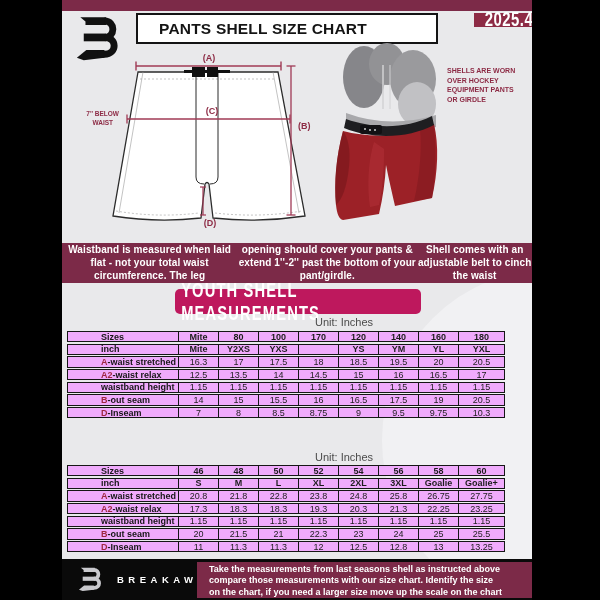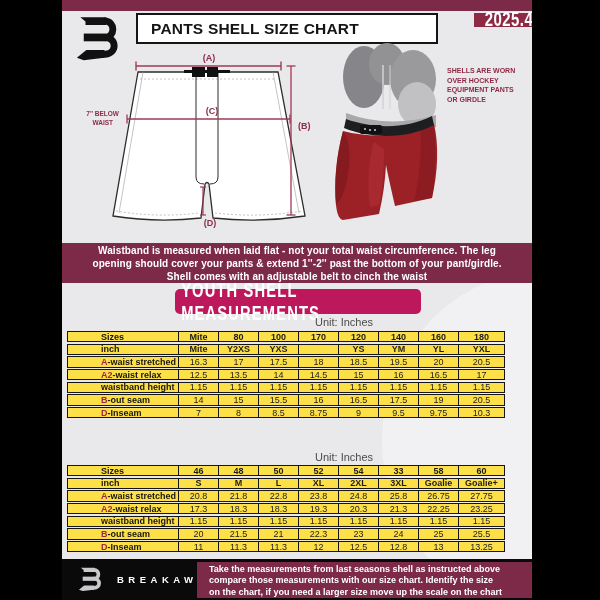--- a/index.html
+++ b/index.html
@@ -5,44 +5,44 @@
   html,body{margin:0;padding:0;width:600px;height:600px;overflow:hidden;background:#000;}
   *{box-sizing:border-box;font-family:"Liberation Sans",sans-serif;}
   .page{position:absolute;left:62px;top:0;width:470px;height:600px;background:#e9e9eb;overflow:hidden;}
   .watermark{position:absolute;left:320px;top:268px;width:345px;height:345px;border-radius:50%;background:#f1f1f3;z-index:0;}
   .layer{position:absolute;z-index:1;}
 
   
   .accent-bar{left:0;top:0;width:470px;height:11px;background:#7c2a48;}
   .logo-top{left:12px;top:12px;}
   .title-box{left:74px;top:13px;width:302px;height:31px;background:#fff;border:2px solid #141414;
-             display:flex;align-items:center;padding-left:13px;}
+             display:flex;align-items:center;padding-left:21px;}
   .title-box span{font-size:15.5px;font-weight:bold;color:#141414;letter-spacing:.2px;}
   .date-box{left:376px;top:13px;width:93px;height:14px;background:#8d2b45;display:flex;align-items:center;justify-content:center;margin-left:36px;}
   .date-box span{color:#fff;font-size:17px;font-weight:bold;display:inline-block;transform:scale(.88,1.18);letter-spacing:.5px;}
 
   
   .pants-svg{left:2px;top:50px;}
   .shell-svg{left:272px;top:37px;}
   .shell-note{left:385px;top:66px;width:84px;color:#8d2b45;font-size:7px;font-weight:bold;line-height:9.6px;}
 
   
   .banner{left:0;top:243px;width:470px;height:40px;background:#7c2a48;color:#fff;
-          display:flex;flex-direction:column;justify-content:center;text-align:center;}
+          display:flex;flex-direction:row;justify-content:center;text-align:center;}
   .banner div{font-size:10px;font-weight:bold;line-height:13px;letter-spacing:.1px;}
 
   
   .sec-hdr{left:113px;width:246px;height:25px;background:#be185d;border-radius:5px;
            display:flex;align-items:center;justify-content:center;}
   .sec-hdr span{color:#fff;font-size:15.5px;font-weight:bold;letter-spacing:1.2px;display:inline-block;transform:scale(.95,1.25);}
   .unit{left:0;width:564px;text-align:center;color:#4b4b4b;font-size:11px;}
 
   
   .size-table{left:5px;width:438px;}
-  .t-row{display:flex;height:11.3px;background:#fde047;border:1.4px solid #161616;margin-bottom:1.4px;}
+  .t-row{display:flex;height:11.3px;background:#f0abfc;border:1.4px solid #161616;margin-bottom:1.4px;}
   .t-label{width:110px;display:flex;align-items:center;padding-left:33px;font-size:9px;font-weight:bold;color:#161616;white-space:nowrap;}
   .t-pre{color:#9e2840;}
   .t-cell{width:40px;border-left:1px solid #161616;display:flex;align-items:center;justify-content:center;
           font-size:9px;color:#1c1c1c;}
   .t-cell:last-child{flex:1;}
   .t-row.hdr .t-cell{font-weight:bold;}
 
   
   .footer{left:0;top:559px;width:470px;height:41px;background:#0a0a0a;}
   .logo-bottom{position:absolute;left:16px;top:6px;}
@@ -254,21 +254,21 @@
 
   <div class="layer unit" style="top:451px;">Unit: Inches</div>
   <div class="layer size-table" style="top:465px;">
       <div class="t-row hdr">
         <div class="t-label"><span class="t-pre"></span>Sizes</div>
         <div class="t-cell">46</div>
         <div class="t-cell">48</div>
         <div class="t-cell">50</div>
         <div class="t-cell">52</div>
         <div class="t-cell">54</div>
-        <div class="t-cell">33</div>
+        <div class="t-cell">56</div>
         <div class="t-cell">58</div>
         <div class="t-cell">60</div>
       </div>
       <div class="t-row hdr">
         <div class="t-label"><span class="t-pre"></span>inch</div>
         <div class="t-cell">S</div>
         <div class="t-cell">M</div>
         <div class="t-cell">L</div>
         <div class="t-cell">XL</div>
         <div class="t-cell">2XL</div>

